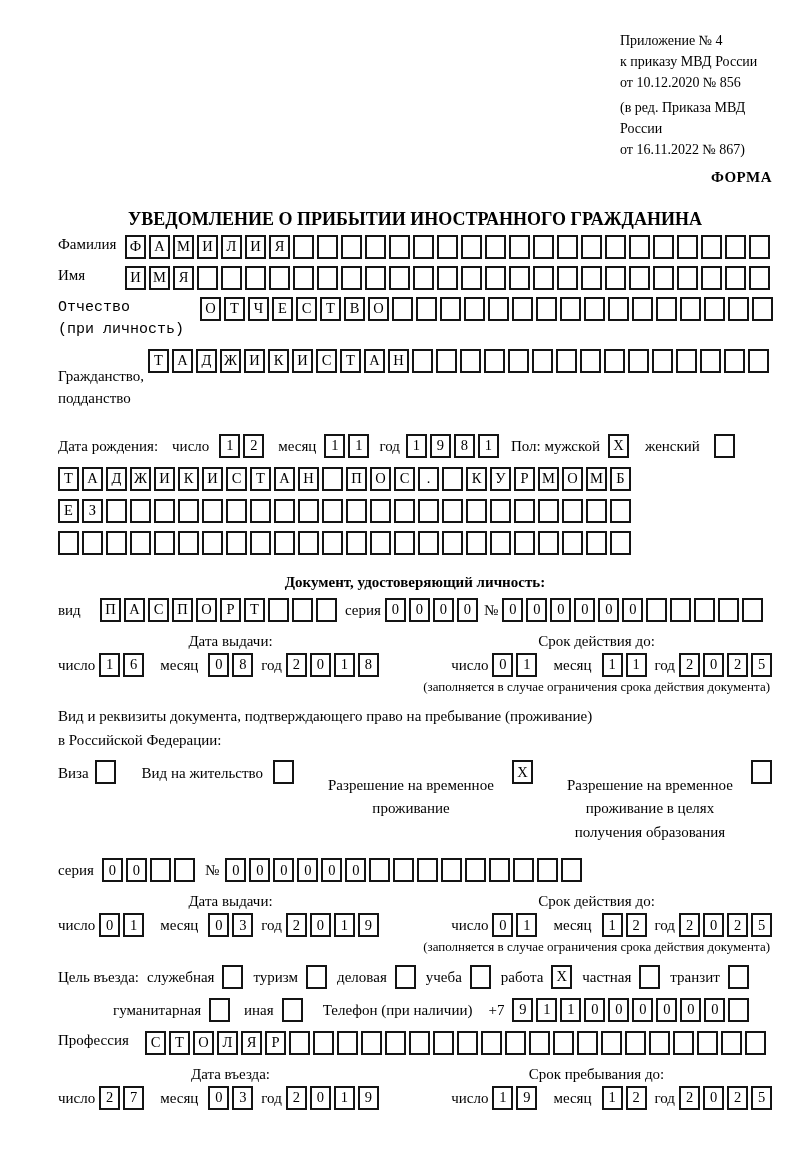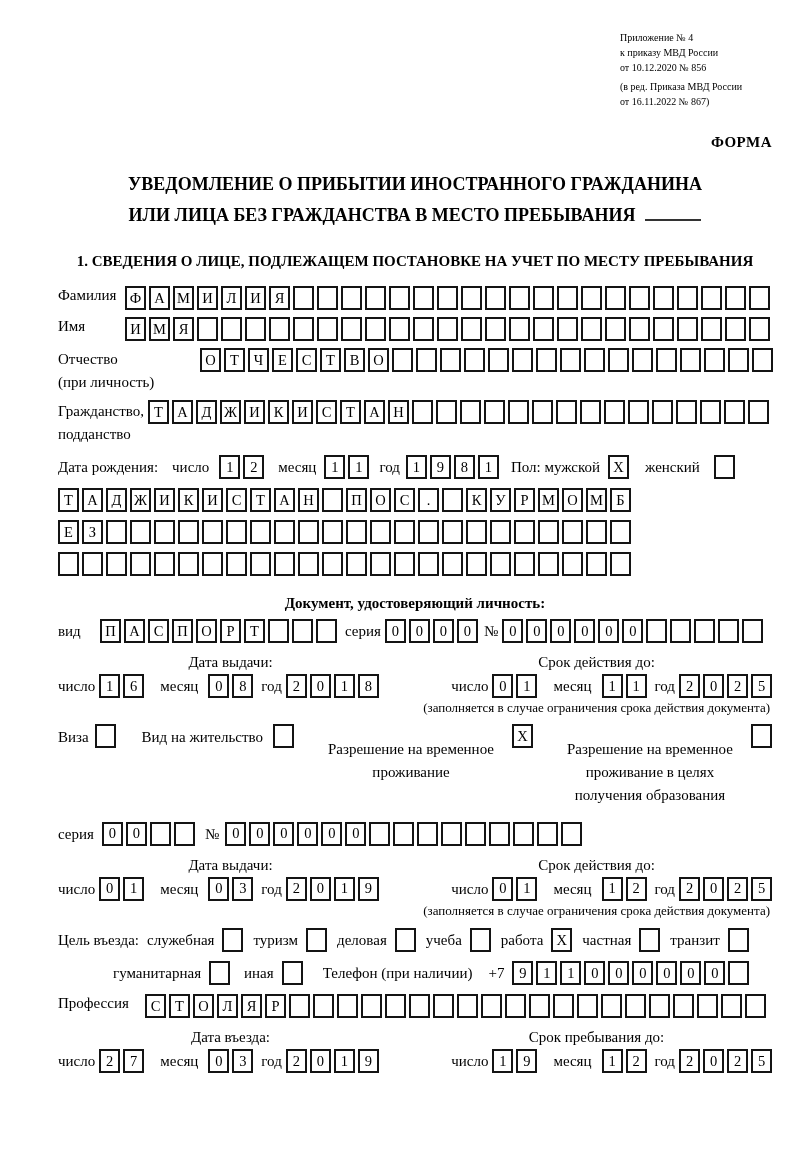--- a/index.html
+++ b/index.html
@@ -1,36 +1,36 @@
 <!DOCTYPE html>
 <html><head>
 <meta charset="utf-8">
 <style>
   html,body{margin:0;padding:0;background:#fff;color:#000;}
   body{width:800px;font-family:"Liberation Serif","DejaVu Serif",serif;font-size:15px;line-height:1.2;}
   .page{width:800px;min-height:1163px;box-sizing:border-box;padding:30px 28px 30px 58px;position:relative;}
 
   
-  .hdr-block{margin-left:562px;font-size:10px;line-height:1.5;}
+  .hdr-block{margin-left:562px;font-size:14px;line-height:1.5;}
   .hdr-block .grp2{margin-top:4px;}
-  .forma{text-align:right;font-weight:bold;font-size:15px;margin-top:24px;letter-spacing:.5px;}
+  .forma{text-align:right;font-weight:bold;font-size:15px;margin-top:8px;letter-spacing:.5px;}
   .title{text-align:center;font-weight:bold;font-size:18px;line-height:1.7;margin-top:18px;}
   .title-underline{display:inline-block;width:56px;border-bottom:2px solid #333;margin-left:10px;vertical-align:baseline;}
   .sec-heading{text-align:center;font-weight:bold;font-size:15px;margin-top:22px;margin-bottom:16px;}
 
   
   .cells{display:inline-flex;gap:3px;vertical-align:middle;flex:0 0 auto;}
   .cell{box-sizing:border-box;width:21px;height:24px;border:2px solid #141414;display:flex;align-items:center;justify-content:center;font-size:14.5px;line-height:1;background:#fff;flex:0 0 auto;}
 
   .row{display:flex;align-items:flex-start;margin-bottom:7px;}
   .rlabel{flex:0 0 auto;}
   .lh{line-height:1.5;}
   .w-fam{width:67px;}
-  .w-otch{width:142px;}
-  .w-grazh{width:90px;}
+  .w-otch{width:142px;font-family:Liberation Mono, monospace;}
+  .w-grazh{width:90px;margin-top:16px;}
   .w-mesto{width:142px;line-height:1.48;}
   .w-vid{width:42px;}
   .w-prof{width:87px;}
 
   .inline{display:flex;align-items:center;flex-wrap:nowrap;}
   .gap4{margin-left:4px;} .gap6{margin-left:6px;} .gap8{margin-left:8px;}
   .gap10{margin-left:10px;} .gap12{margin-left:12px;} .gap14{margin-left:14px;}
   .gap16{margin-left:16px;} .gap20{margin-left:20px;}
 
   .multirow .cellrow{margin-bottom:8px;}
@@ -69,24 +69,22 @@
     <div class="grp2">
       <div>(в ред. Приказа МВД России</div>
       <div>от 16.11.2022 № 867)</div>
     </div>
   </div>
 
   <div class="forma">ФОРМА</div>
 
   <div class="title">
     <div>УВЕДОМЛЕНИЕ О ПРИБЫТИИ ИНОСТРАННОГО ГРАЖДАНИНА</div>
-    <div><span>ИЛИ ЛИЦА БЕЗ ГРАЖДАНСТВА В МЕСТО ПРЕБЫВАНИЯ</span><span class="title-underline"></span></div>
-  </div>
-
-  <div class="sec-heading">1. СВЕДЕНИЯ О ЛИЦЕ, ПОДЛЕЖАЩЕМ ПОСТАНОВКЕ НА УЧЕТ ПО МЕСТУ ПРЕБЫВАНИЯ</div>
+  </div>
+
 
   <div class="row">
     <div class="rlabel w-fam">Фамилия</div>
     <span class="cells">
         <span class="cell">Ф</span>
         <span class="cell">А</span>
         <span class="cell">М</span>
         <span class="cell">И</span>
         <span class="cell">Л</span>
         <span class="cell">И</span>
@@ -208,21 +206,21 @@
         <span class="cell"></span>
         <span class="cell"></span>
         <span class="cell"></span>
         <span class="cell"></span>
         <span class="cell"></span>
         <span class="cell"></span>
         <span class="cell"></span>
       </span>
   </div>
 
-  <div class="row inline" style="margin-top:10px;">
+  <div class="row inline" style="margin-top:24px;">
     <span>Дата рождения:</span>
     <span class="gap14">число</span>
     <span class="cells gap10">
         <span class="cell">1</span>
         <span class="cell">2</span>
       </span>
     <span class="gap14">месяц</span>
     <span class="cells gap8">
         <span class="cell">1</span>
         <span class="cell">1</span>
@@ -407,20 +405,24 @@
             <span class="cell">2</span>
             <span class="cell">0</span>
             <span class="cell">2</span>
             <span class="cell">5</span>
           </span>
       </div>
     </div>
   </div>
   <div class="note">(заполняется в случае ограничения срока действия документа)</div>
 
+  <div class="textline">
+    <div>Вид и реквизиты документа, подтверждающего право на пребывание (проживание)</div>
+    <div>в Российской Федерации:</div>
+  </div>
 
   <div class="permitrow">
     <div class="permitopt">
       <div class="plabel">Виза</div>
       <span class="cells" style="margin-left:6px;">
           <span class="cell"></span>
         </span>
     </div>
     <div class="permitopt">
       <div class="plabel">Вид на жительство</div>

